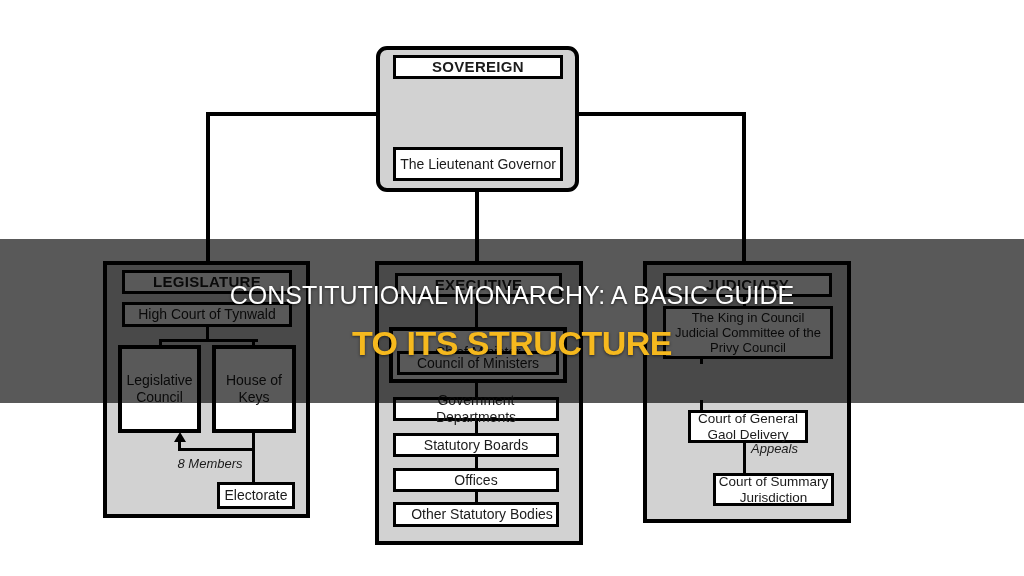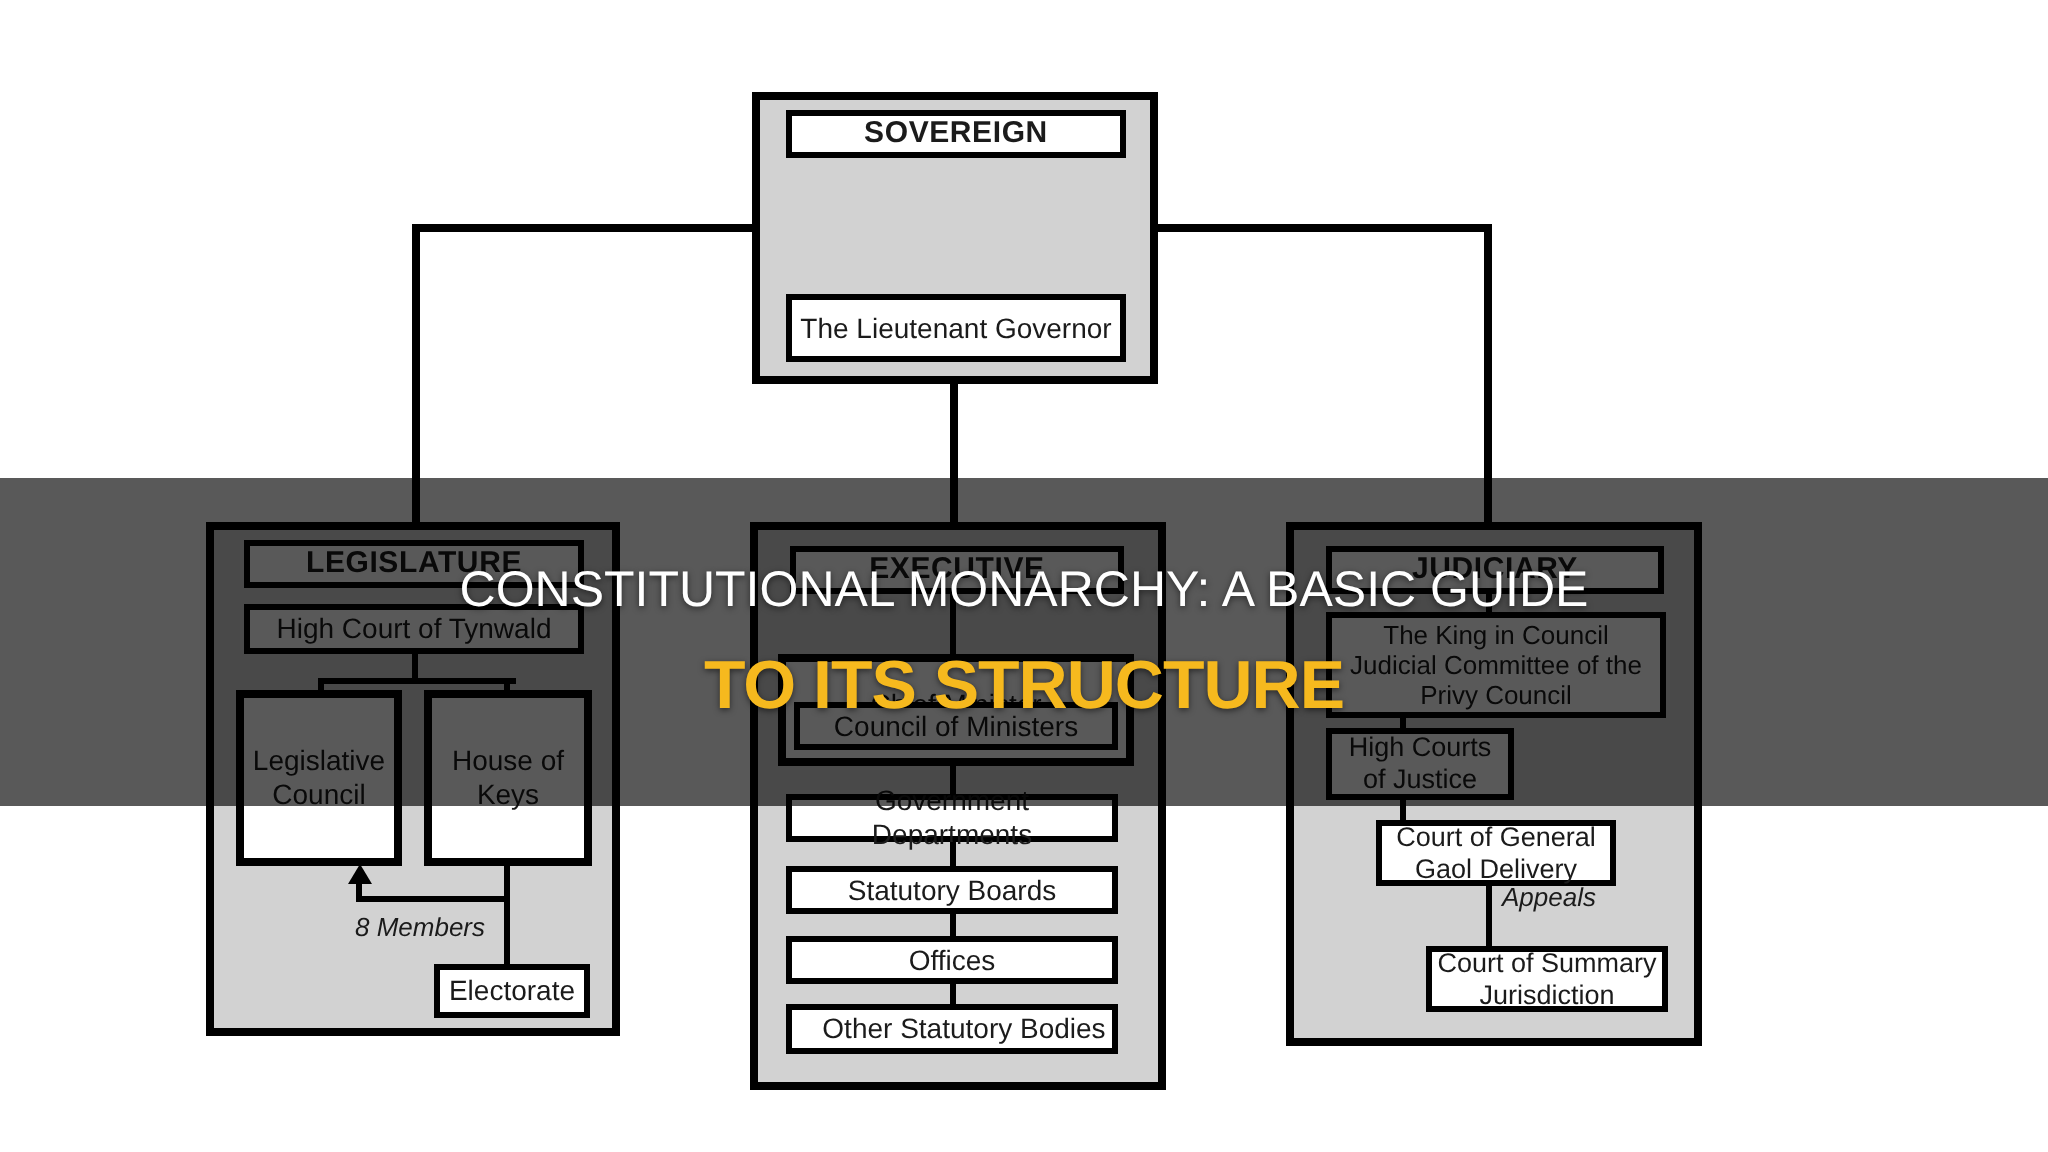--- a/index.html
+++ b/index.html
@@ -70,21 +70,21 @@
 <body>
 
 <div class="stage">
 
   <div class="ln" style="left:206px; top:112px; width:172px; height:4px;"></div>
   <div class="ln" style="left:577px; top:112px; width:169px; height:4px;"></div>
   <div class="ln" style="left:206px; top:112px; width:4px;  height:149px;"></div>
   <div class="ln" style="left:742px; top:112px; width:4px;  height:149px;"></div>
   <div class="ln" style="left:475px; top:191px; width:4px;  height:70px;"></div>
 
-  <div class="group" style="left:376px; top:46px; width:203px; height:146px;">
+  <div class="group" style="left:376px; top:46px; width:203px; height:146px;border-radius:11px;">
     <div class="wbox hdr" style="left:13px; top:5px; width:170px; height:24px;">SOVEREIGN</div>
     <div class="wbox" style="left:13px; top:97px; width:170px; height:34px;">The Lieutenant Governor</div>
   </div>
 
   <div class="group" style="left:103px; top:261px; width:207px; height:257px;">
     <div class="wbox hdr" style="left:15px; top:5px; width:170px; height:24px;">LEGISLATURE</div>
     <div class="wbox" style="left:15px; top:37px; width:170px; height:25px;">High Court of Tynwald</div>
 
     <div class="ln" style="left:99px;  top:61px; width:3px;  height:14px;"></div>
     <div class="ln" style="left:52px;  top:74px; width:99px; height:3px;"></div>
@@ -133,24 +133,20 @@
     <div class="wbox hdr" style="left:16px; top:8px; width:169px; height:24px;">JUDICIARY</div>
     <div class="ln" style="left:96px; top:32px; width:3px; height:9px;"></div>
 
     <div class="wbox" style="left:16px; top:41px; width:170px; height:53px; font-size:13px;">
       <span>The King in Council</span>
       <span>Judicial Committee of the</span>
       <span>Privy Council</span>
     </div>
 
     <div class="ln" style="left:53px; top:94px; width:3px; height:5px;"></div>
-    <div class="wbox" style="left:16px; top:99px; width:94px; height:36px; font-size:13.5px;">
-      <span>High Courts</span>
-      <span>of Justice</span>
-    </div>
 
     <div class="ln" style="left:53px; top:135px; width:3px; height:10px;"></div>
     <div class="wbox" style="left:41px; top:145px; width:120px; height:33px; font-size:13.5px;">
       <span>Court of General</span>
       <span>Gaol Delivery</span>
     </div>
 
     <div class="ln" style="left:96px; top:178px; width:3px; height:30px;"></div>
     <div class="note" style="left:104px; top:176px;">Appeals</div>
 

